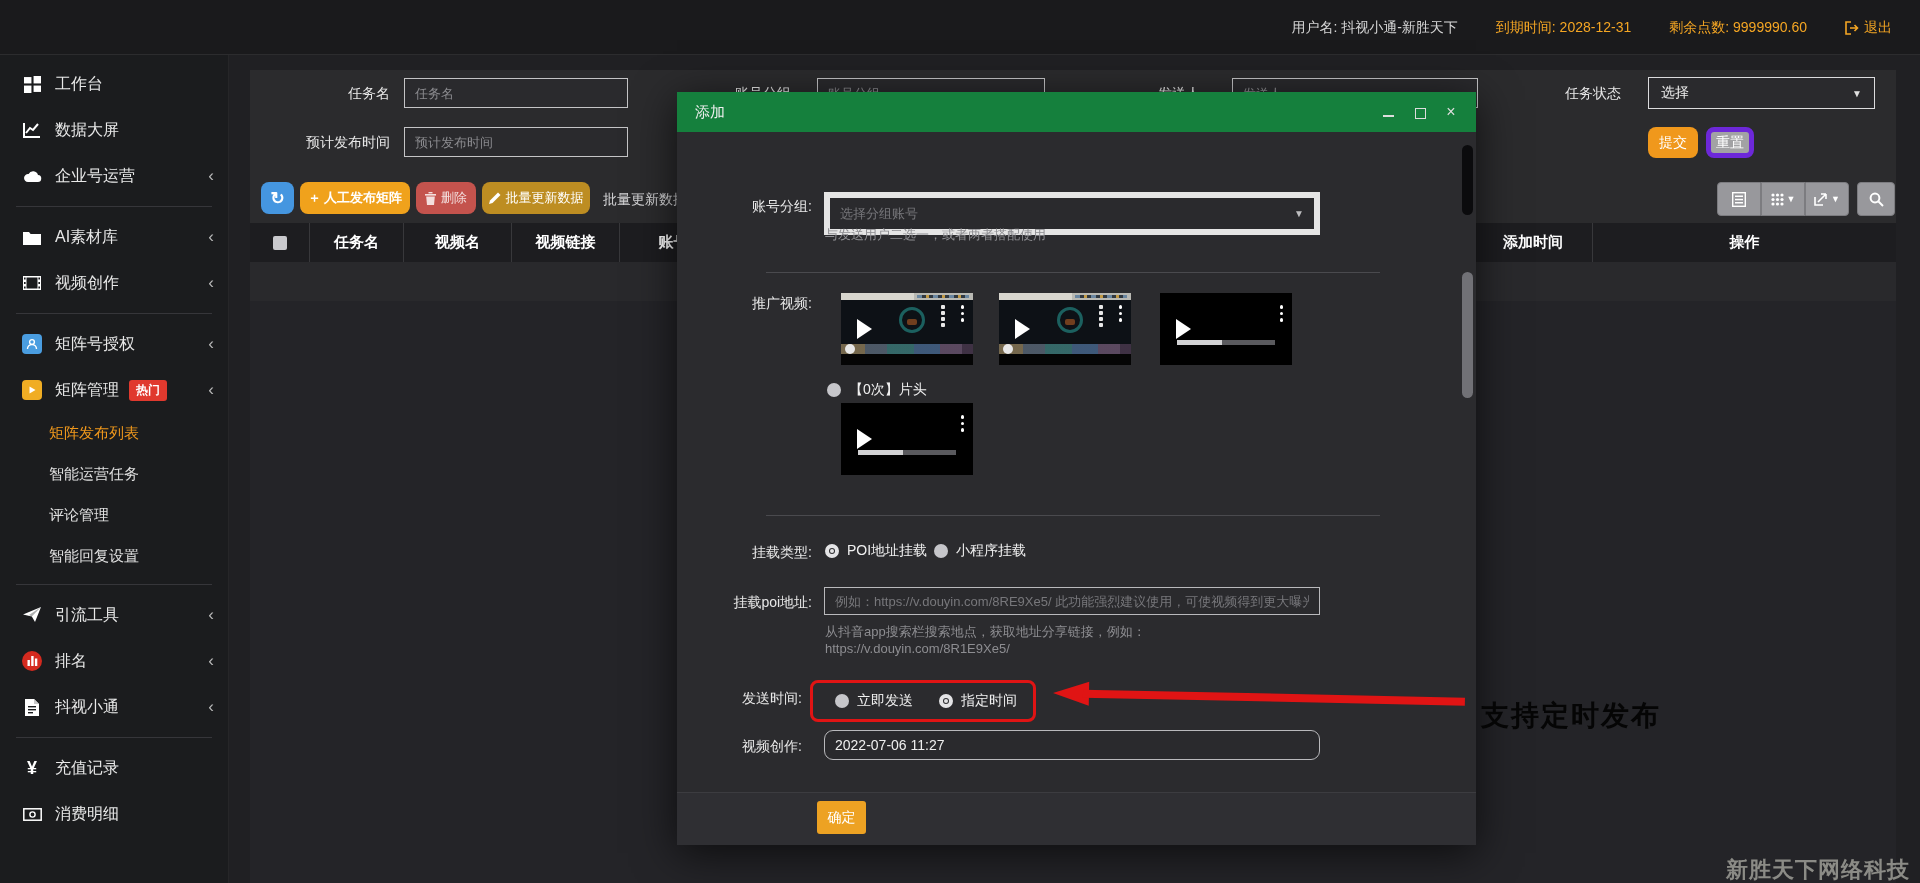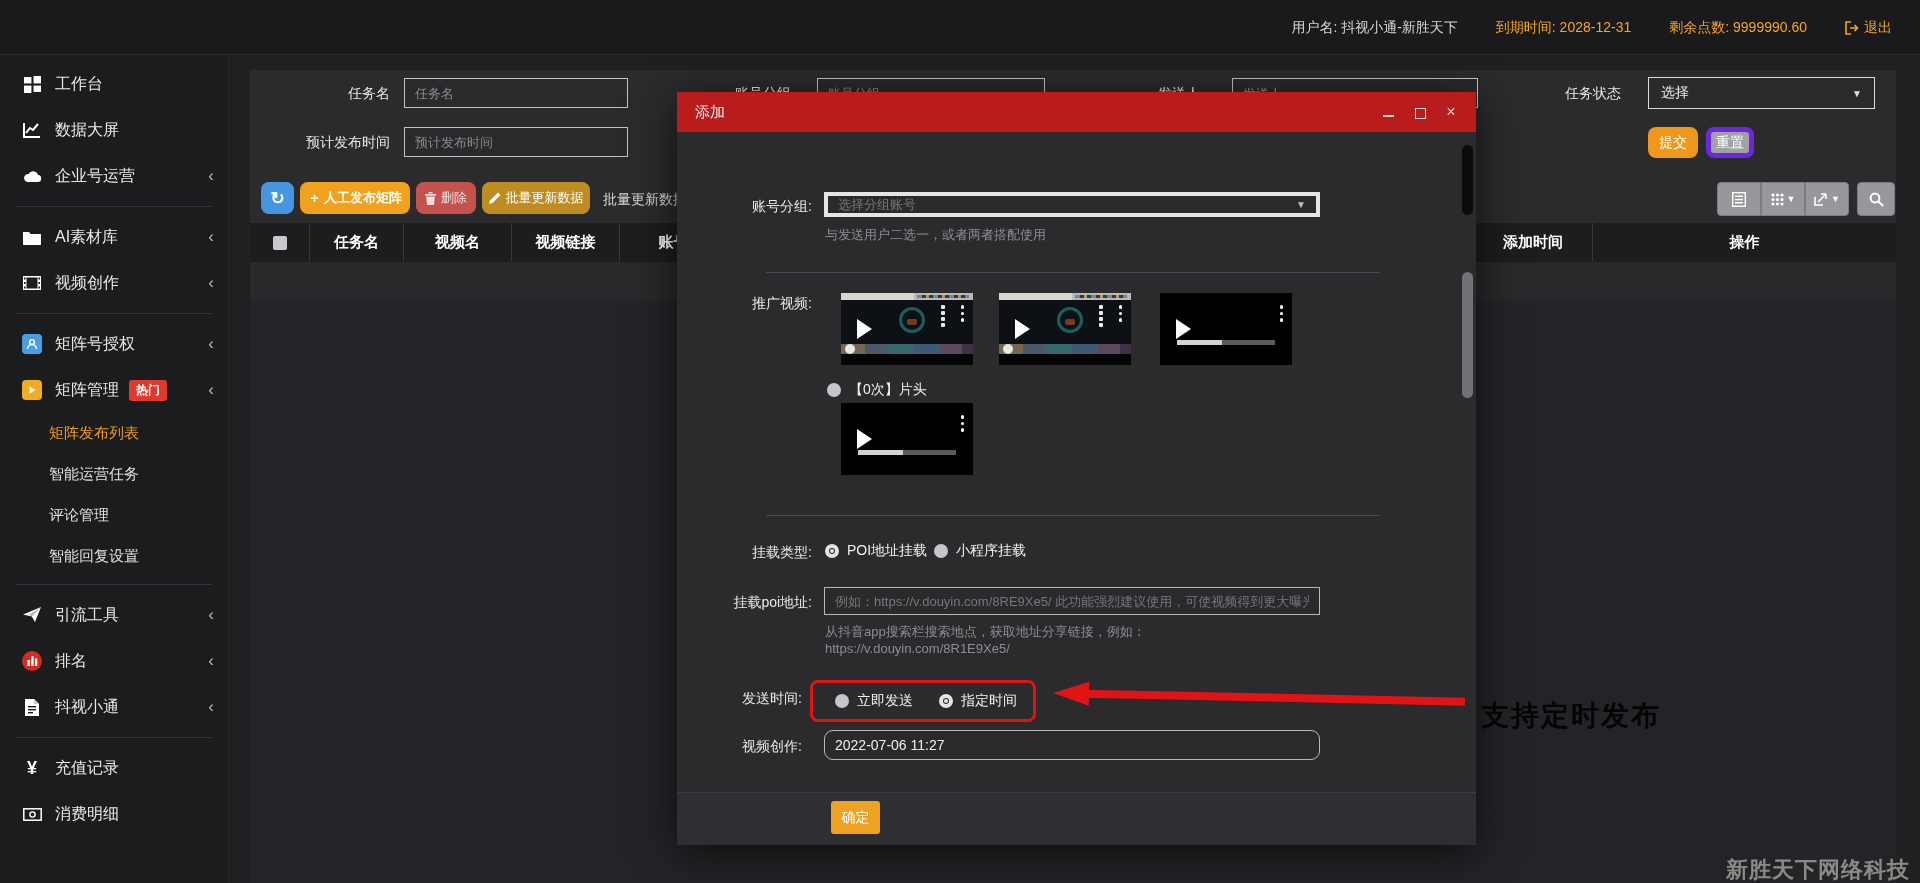--- a/index.html
+++ b/index.html
@@ -58,34 +58,34 @@
   .tcaret{font-size:9px;color:#fff}
 
   
   #thead{position:absolute;left:0;top:153px;width:1646px;height:39px;background:#1d1d20;display:flex;font-weight:bold;font-size:15px;color:#fff}
   .th{display:flex;align-items:center;justify-content:center;border-right:1px solid #38383b;height:100%}
   #tbody-row{position:absolute;left:0;top:192px;width:1646px;height:39px;background:#29292c}
   .chk{width:14px;height:14px;background:#c9c9cd;border-radius:2px}
 
   
   #modal{position:absolute;left:677px;top:92px;width:799px;height:753px;background:#2b2b2e;box-shadow:0 8px 40px rgba(0,0,0,.65);z-index:10}
-  #m-titlebar{position:absolute;left:0;top:0;width:799px;height:40px;background:#b91c1c;display:flex;align-items:center;padding:0 18px;z-index:12}
+  #m-titlebar{position:absolute;left:0;top:0;width:799px;height:40px;background:#15803d;display:flex;align-items:center;padding:0 18px;z-index:12}
   #m-title{font-size:15px;color:#efefef}
   .m-ctrls{margin-left:auto;display:flex;align-items:center;gap:17px}
   .mc{width:14px;height:14px;position:relative;cursor:pointer;display:flex;align-items:center;justify-content:center;color:#ddd}
   .mc-min::after{content:"";position:absolute;left:1px;bottom:2px;width:11px;height:2px;background:#ddd}
   .mc-max::after{content:"";position:absolute;left:2px;top:3px;width:9px;height:9px;border:1.5px solid #ddd}
   .mc-close{font-size:16px;line-height:1}
   #m-body{position:absolute;left:0;top:0;width:799px;height:700px;overflow:hidden}
   .m-label{position:absolute;width:125px;text-align:right;color:#e8e8e8;font-size:14px}
   .m-hint{position:absolute;color:#8d8d91;font-size:13px}
   .m-div{position:absolute;left:89px;width:614px;height:1px;background:#4a4a4e}
   .m-input{position:absolute;left:147px;width:496px;height:28px;background:#2a2a2d;border:1px solid #b9b9bc;color:#efefef;font-size:13px;padding:0 10px;outline:none}
   .m-input::placeholder{color:#77777b}
-  .m-select{position:absolute;left:147px;top:100px;width:496px;height:25px;background:#2a2a2d;border:4px solid #e5e5e5;display:flex;align-items:center;padding:0 10px;font-size:13px;color:#77777b;cursor:pointer}
+  .m-select{position:absolute;left:147px;top:100px;width:496px;height:43px;background:#2a2a2d;border:6px solid #e5e5e5;display:flex;align-items:center;padding:0 10px;font-size:13px;color:#77777b;cursor:pointer}
   .radio{width:14px;height:14px;border-radius:50%;background:#c6c6ca;flex:none}
   .radio.sel{background:#2e2e31;border:4px solid #e4e4e6;position:relative}
   .radio.sel::after{content:"";position:absolute;inset:1px;border-radius:50%;background:#e4e4e6}
   .r-row{position:absolute;display:flex;align-items:center;gap:8px;color:#f0f0f0;font-size:14px}
   .thumb{position:absolute;width:132px;height:72px;background:#000;overflow:hidden}
   .t-top{position:absolute;left:0;top:0;width:100%;height:7px;background:linear-gradient(90deg,#d8d6ce 0 55%,#b9b9b3 55% 100%)}
   .t-top::after{content:"";position:absolute;right:4px;top:2px;width:52px;height:3px;
     background:repeating-linear-gradient(90deg,#6a86a0 0 5px,#303840 5px 9px,#c29a46 9px 12px,#303840 12px 16px)}
   .t-mid{position:absolute;left:0;top:7px;width:100%;height:44px;background:#0d1116}
   .t-ring{position:absolute;left:58px;top:14px;width:26px;height:26px;border:3px solid #1e6e6c;border-radius:50%;opacity:.85}
@@ -97,21 +97,21 @@
   .t-knob{position:absolute;left:4px;top:51px;width:10px;height:10px;border-radius:50%;background:#e8e8e8}
   .t-foot{position:absolute;left:0;bottom:0;width:100%;height:11px;background:#050505}
   .play{position:absolute;left:16px;top:50%;transform:translateY(-50%);width:0;height:0;
     border-left:15px solid #fff;border-top:10px solid transparent;border-bottom:10px solid transparent}
   .vdots{position:absolute;right:9px;top:12px;display:flex;flex-direction:column;gap:3px}
   .vdots i{width:3.5px;height:3.5px;background:#fff;border-radius:50%}
   .prog{position:absolute;left:17px;top:47px;width:98px;height:5px;background:#5a5a5e}
   .prog i{display:block;width:46%;height:100%;background:#d2d2d4}
   .redbox{position:absolute;left:133px;top:588px;width:226px;height:42px;border:3px solid #e01414;border-radius:8px;display:flex;align-items:center;gap:26px;padding-left:22px}
   #m-footer{position:absolute;left:0;top:700px;width:799px;height:53px;background:#2f2f33;border-top:1px solid #3c3c40}
-  .btn-ok{position:absolute;left:154px;top:8px;width:49px;height:33px;background:#eda223;border-radius:3px;color:#fff;font-size:14px;display:flex;align-items:center;justify-content:center;cursor:pointer;border:none}
+  .btn-ok{position:absolute;left:140px;top:8px;width:49px;height:33px;background:#eda223;border-radius:3px;color:#fff;font-size:14px;display:flex;align-items:center;justify-content:center;cursor:pointer;border:none}
   .sbar{position:absolute;right:3px;width:11px;border-radius:6px;z-index:11}
   .sbar.dark{top:53px;height:70px;background:#0b0b0d}
   .sbar.gray{top:180px;height:126px;background:#717176}
 
   
   #arrow{position:absolute;left:1053px;top:681px;width:412px;height:24px;z-index:20;transform:rotate(1.2deg);transform-origin:left center}
   #arrow .head{position:absolute;left:0;top:0;width:0;height:0;border-right:36px solid #e01414;border-top:12px solid transparent;border-bottom:12px solid transparent}
   #arrow .shaft{position:absolute;left:30px;top:8px;width:382px;height:8px;background:#e01414}
   #callout{position:absolute;left:1481px;top:697px;font-size:28px;font-weight:900;color:#050505;letter-spacing:2px;z-index:20}
   #watermark{position:absolute;left:1726px;top:855px;font-size:22px;font-weight:bold;color:#8b8b86;letter-spacing:1px;z-index:21}

